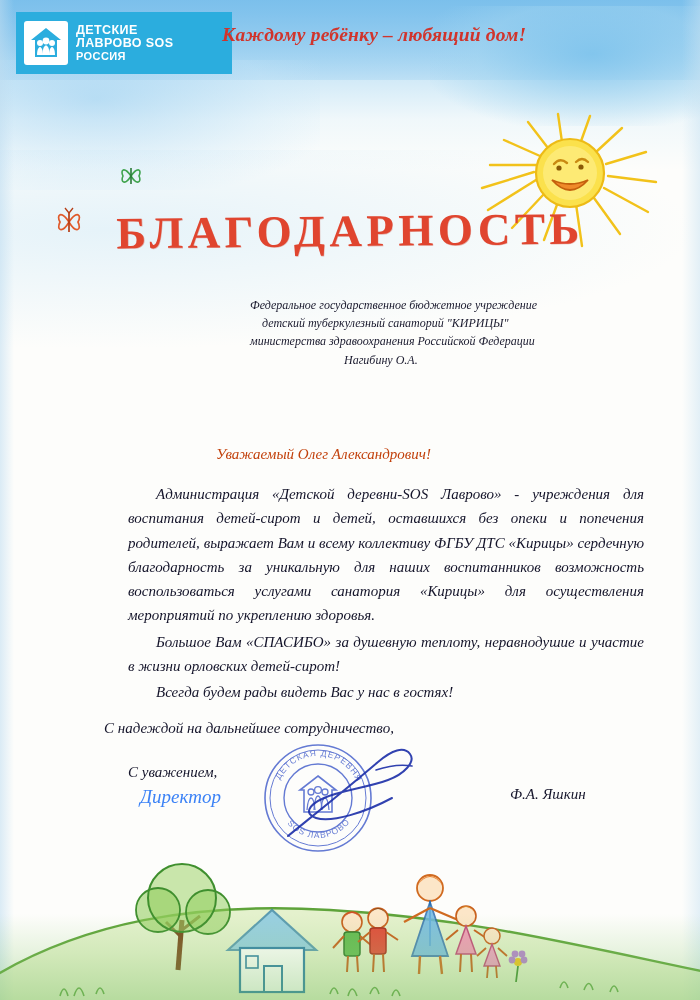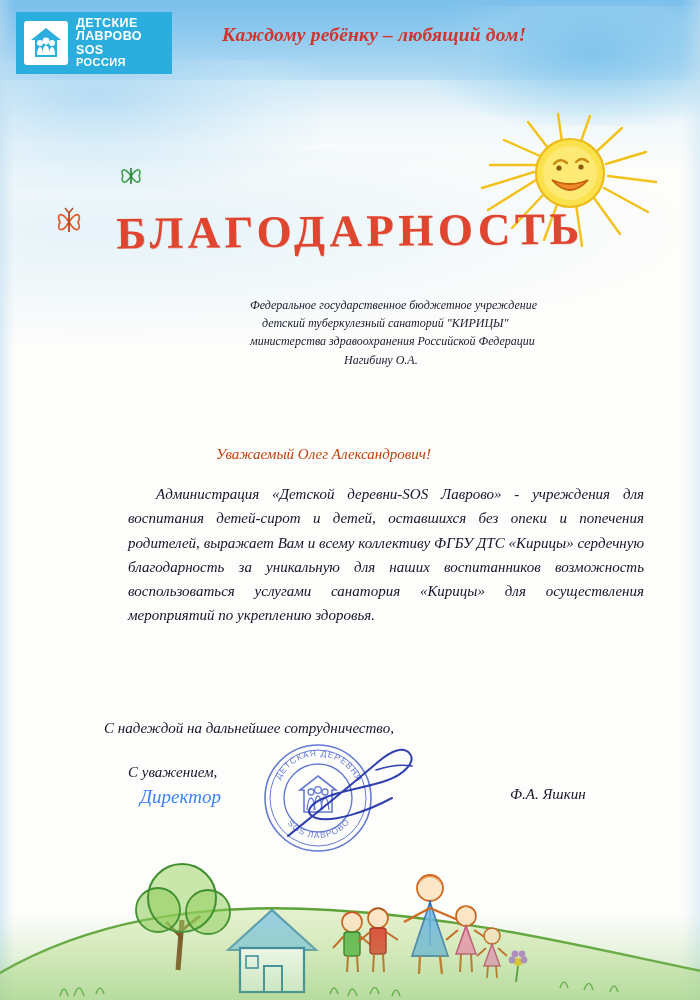--- a/index.html
+++ b/index.html
@@ -63,21 +63,21 @@
   .paper-edge-right {
     position: absolute;
     right: 0; top: 0; width: 18px; height: 1000px;
     background: linear-gradient(270deg, rgba(200,226,242,0.5) 0%, rgba(255,255,255,0) 100%);
   }
 
   
   .logo-box {
     position: absolute;
     left: 16px; top: 12px;
-    width: 156px; height: 62px;
+    width: 216px; height: 62px;
     background: #2badde;
     display: flex;
     align-items: center;
     padding-left: 8px;
     box-sizing: border-box;
   }
   .logo-mark {
     width: 44px; height: 44px;
     background: #ffffff;
     border-radius: 3px;
@@ -314,20 +314,22 @@
     <div class="c1">Федеральное государственное бюджетное учреждение</div>
     <div class="c2">детский туберкулезный санаторий "КИРИЦЫ"</div>
     <div class="c3">министерства здравоохранения Российской Федерации</div>
     <div class="c5">Нагибину О.А.</div>
   </div>
 
   <div class="greeting">Уважаемый Олег Александрович!</div>
 
   <div class="body-text">
     <p>Администрация «Детской деревни-SOS Лаврово» - учреждения для воспитания детей-сирот и детей, оставшихся без опеки и попечения родителей, выражает Вам и всему коллективу ФГБУ ДТС «Кирицы» сердечную благодарность за уникальную для наших воспитанников возможность воспользоваться услугами санатория «Кирицы» для осуществления мероприятий по укреплению здоровья.</p>
+    <p>Большое Вам «СПАСИБО» за душевную теплоту, неравнодушие и участие в жизни орловских детей-сирот!</p>
+    <p>Всегда будем рады видеть Вас у нас в гостях!</p>
   </div>
 
   <div class="closing">С надеждой на дальнейшее сотрудничество,</div>
   <div class="sign-1">С уважением,</div>
   <div class="sign-2">Директор</div>
   <div class="sign-name">Ф.А. Яшкин</div>
 
   <div class="stamp">
     <svg width="112" height="112" viewBox="0 0 112 112">
       <circle cx="56" cy="56" r="53" fill="none" stroke="#3a56c8" stroke-width="1.6"></circle>

